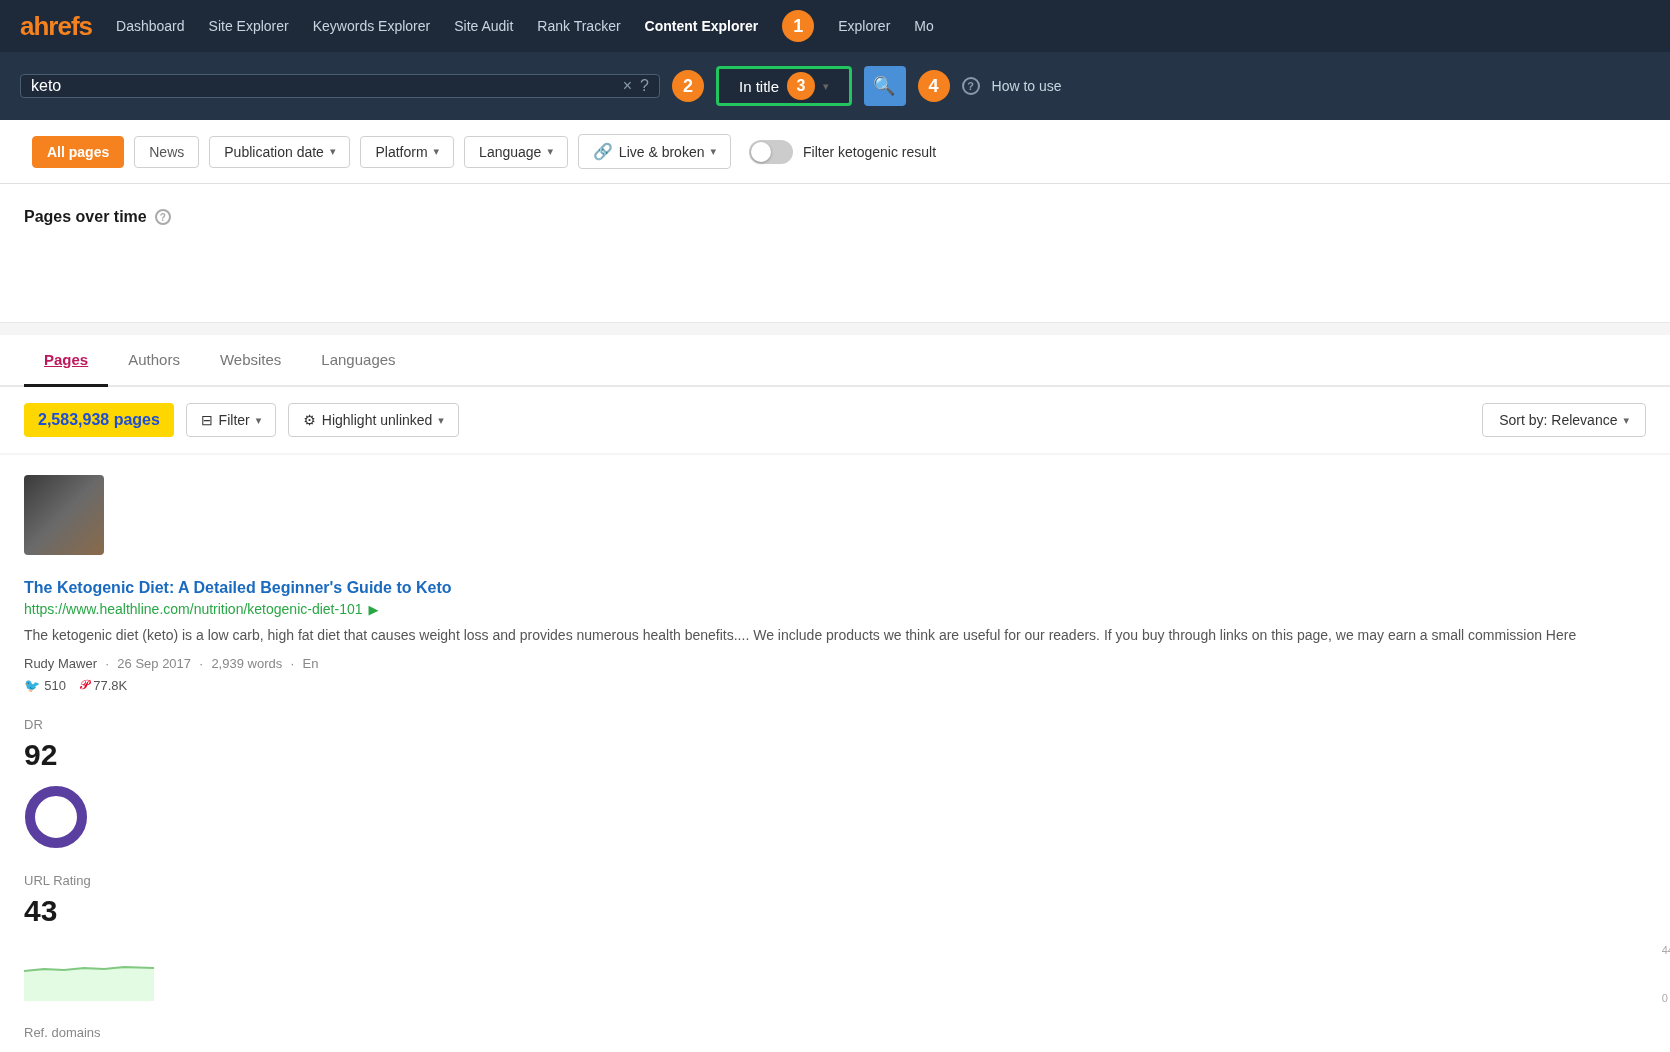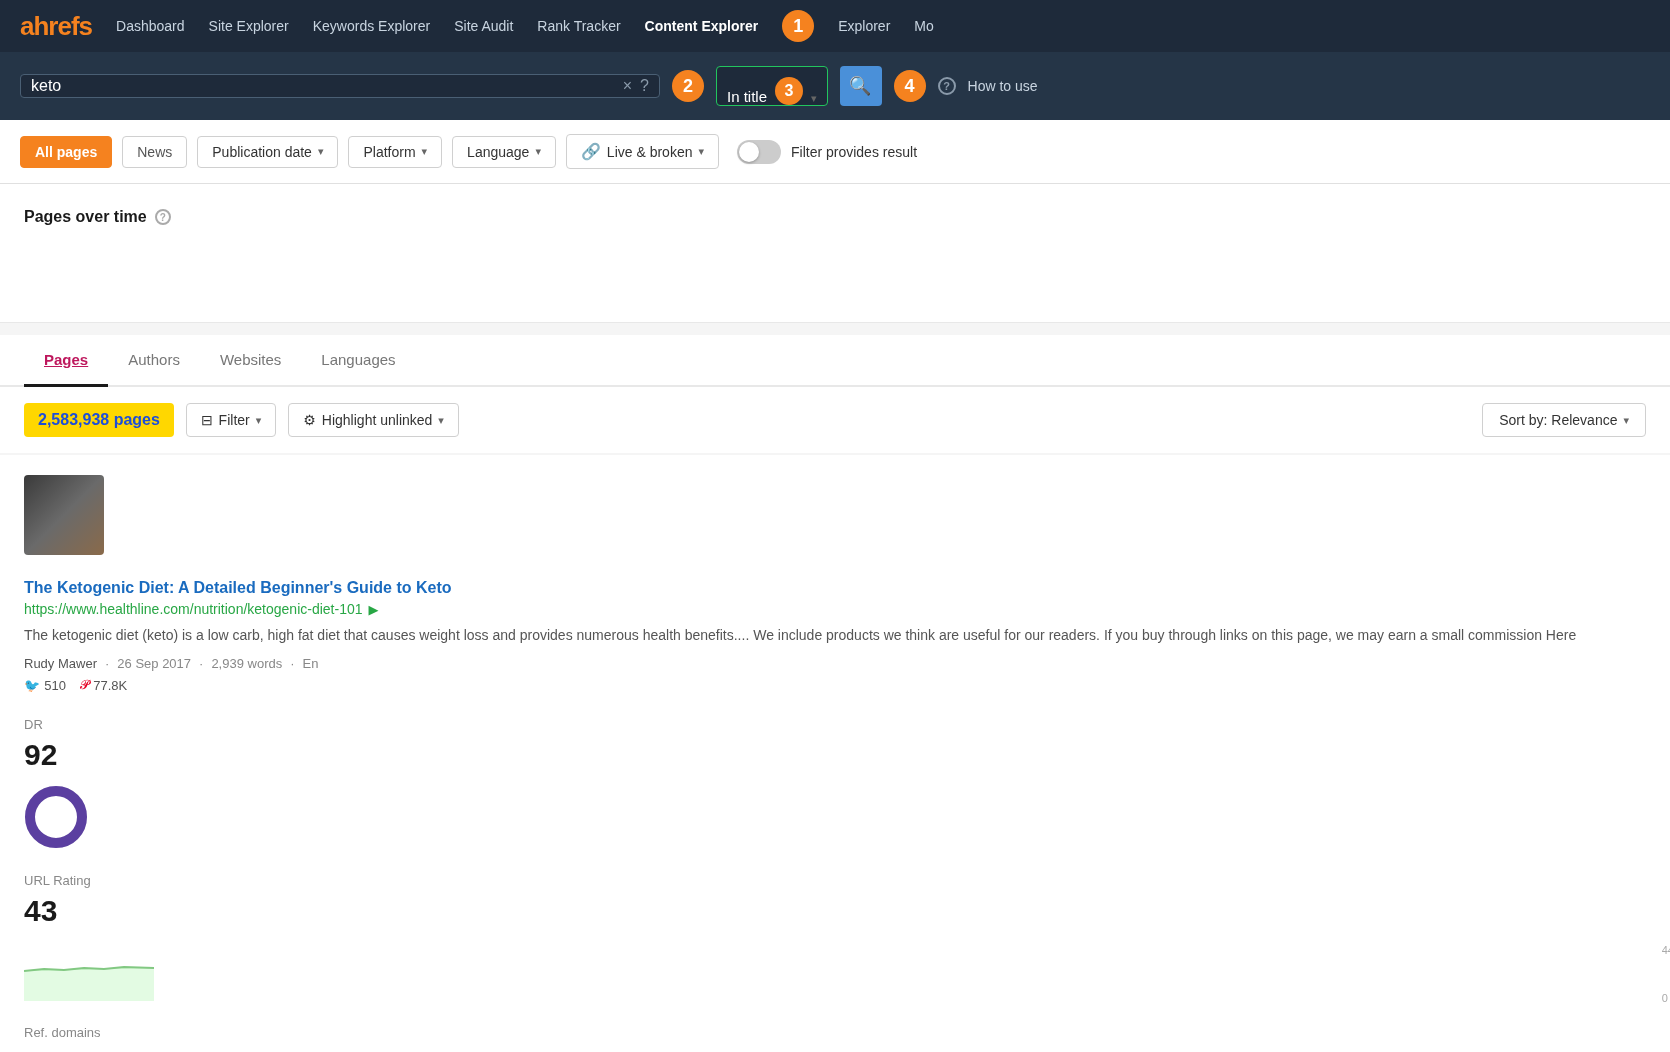--- a/index.html
+++ b/index.html
@@ -69,25 +69,25 @@
     .input-icon { color: #8a9aaa; font-size: 16px; cursor: pointer; }
     .badge-2 {
       width: 32px; height: 32px; border-radius: 50%;
       background: #f5821f;
       color: #fff; font-size: 18px; font-weight: 700;
       display: flex; align-items: center; justify-content: center;
       flex-shrink: 0;
     }
     .intitle-dropdown {
       display: flex;
-      align-items: flex-end;
+      align-items: center;
       background: #1e2a3a;
-      border: 1px solid #22c55e;
-      border-radius: 4px;
-      padding: 0 10px;
+      border: 3px solid #22c55e;
+      border-radius: 4px;
+      padding: 0 20px;
       height: 40px;
       color: #fff;
       font-size: 15px;
       cursor: pointer;
       gap: 8px;
       position: relative;
     }
     .search-btn {
       width: 42px; height: 40px;
       background: #4a90d9;
@@ -115,21 +115,21 @@
       border: 2px solid #8a9aaa;
       color: #8a9aaa;
       font-size: 11px; font-weight: 700;
       display: flex; align-items: center; justify-content: center;
     }
 
     
     .filters-bar {
       background: #fff;
       border-bottom: 1px solid #e0e0e0;
-      padding: 14px 20px;
+      padding: 14px 32px;
       display: flex;
       align-items: center;
       gap: 10px;
     }
     .filter-btn {
       border: 1px solid #d0d0d0;
       border-radius: 4px;
       padding: 7px 14px;
       font-size: 14px;
       cursor: pointer;
@@ -391,21 +391,21 @@
   </button>
   <button class="filter-btn">
     <span style="font-size:16px;">🔗</span>
     <span>Live &amp; broken</span>
     <span class="chevron">▾</span>
   </button>
   <div style="display:flex;align-items:center;gap:10px;margin-left:8px;">
     <div style="width:44px;height:24px;border-radius:12px;background:#ccc;position:relative;cursor:pointer;">
       <div style="width:20px;height:20px;border-radius:50%;background:#fff;position:absolute;top:2px;left:2px;box-shadow:0 1px 3px rgba(0,0,0,0.3);"></div>
     </div>
-    <span style="font-size:14px;color:#333;">Filter provides result</span>
+    <span style="font-size:14px;color:#333;">Filter ketogenic result</span>
   </div>
 </div>
 
 <div class="main">
 
   <div class="pages-over-time">
     <div class="section-title">
       <span>Pages over time</span>
       <div class="section-help">?</div>
     </div>

